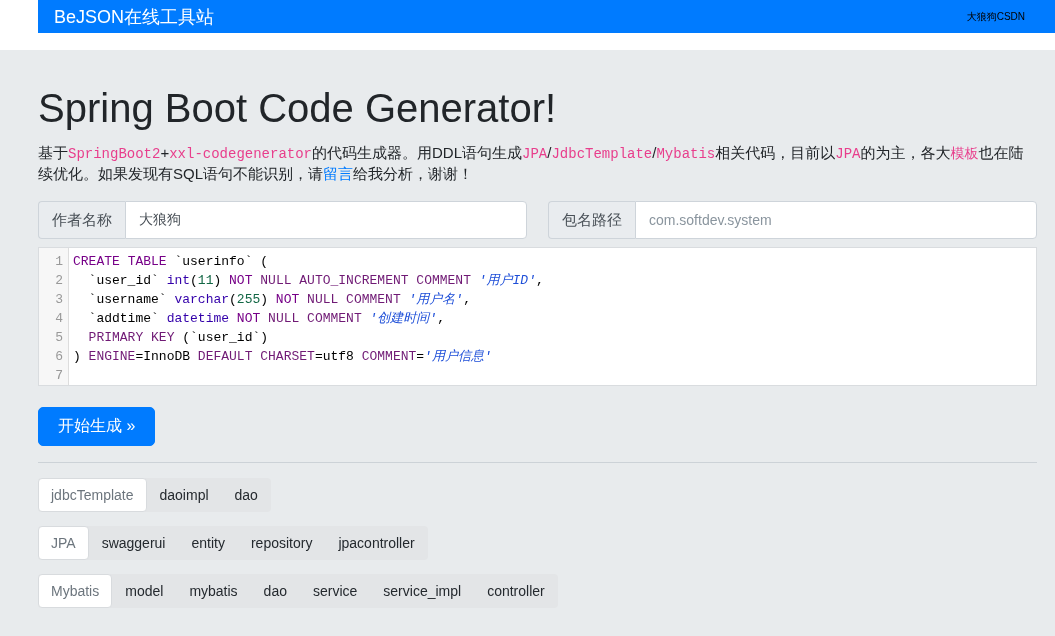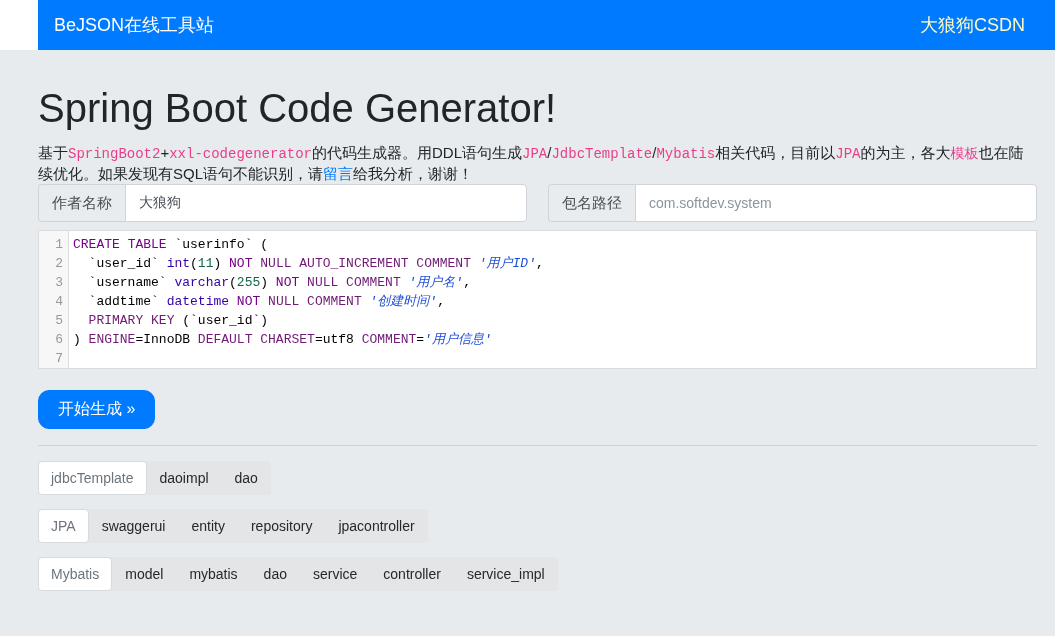--- a/index.html
+++ b/index.html
@@ -5,39 +5,39 @@
   * { box-sizing: border-box; margin: 0; padding: 0; }
   html,body { width: 1055px; height: 636px; overflow: hidden; }
   body {
     font-family: "Liberation Sans", "DejaVu Sans", sans-serif;
     background: #ffffff;
     color: #212529;
   }
   
   .topbar-row { height: 50px; background: #ffffff; }
   .navbar {
-    margin-left: 38px; height: 50px; background: #007bff;
+    margin-left: 38px; height: 33px; background: #007bff;
     display: flex; align-items: center; justify-content: space-between;
     padding: 0 30px 0 16px;
   }
   .navbar-brand { color: #ffffff; font-size: 18px; text-decoration: none; cursor: pointer; }
-  .navbar-link  { color: #fef9c3; font-size: 18px; text-decoration: none; cursor: pointer; }
+  .navbar-link  { color: #000000; font-size: 10px; text-decoration: none; cursor: pointer; }
 
   
   .page-bg { height: 586px; background: #e8ebed; }
   .container { margin-left: 38px; width: 999px; }
 
   
   .page-title { font-size: 40px; font-weight: 400; color: #212529; padding-top: 36px; letter-spacing: 0; }
   .intro { margin-top: 12px; font-size: 15px; line-height: 20px; color: #212529; }
   .intro .seg-code { color: #e83e8c; font-family: "Liberation Mono", "DejaVu Sans Mono", monospace; font-size: 14px; }
   .intro .seg-link { color: #007bff; text-decoration: none; cursor: pointer; }
 
   
-  .form-row { display: flex; gap: 21px; }
+  .form-row { margin-top: 17px; display: flex; gap: 21px; }
   .input-group { display: flex; flex: 1; height: 38px; }
   .input-addon {
     background: #e9ecef; border: 1px solid #ced4da; border-right: 0;
     border-radius: 4px 0 0 4px; color: #495057; font-size: 15px;
     display: flex; align-items: center; padding: 0 13px; white-space: nowrap;
   }
   .input-field {
     flex: 1; border: 1px solid #ced4da; border-radius: 0 4px 4px 0;
     font-size: 14px; color: #495057; padding: 0 13px; outline: none; background: #fff;
     font-family: "Liberation Sans", "DejaVu Sans", sans-serif;
@@ -59,21 +59,21 @@
   .tk-kw   { color: #770088; }
   .tk-atom { color: #701a75; }
   .tk-type { color: #3300aa; }
   .tk-num  { color: #116644; }
   .tk-str  { color: #1d4ed8; font-style: italic; }
   .tk-plain{ color: #000000; text-align: center; }
 
   
   .btn-primary {
     margin-top: 21px; display: inline-block; background: #007bff; color: #ffffff;
-    border: 1px solid #007bff; border-radius: 11px; font-size: 16px;
+    border: 1px solid #007bff; border-radius: 5px; font-size: 16px;
     padding: 8px 19px; cursor: pointer; font-family: inherit;
   }
 
   hr.divider { border: 0; border-top: 1px solid #ccd2d7; margin: 16px 0 15px 0; }
 
   
   .tab-group {
     display: inline-flex; align-items: stretch; background: #e3e5e7;
     border-radius: 4px; margin-bottom: 14px; vertical-align: top;
   }
@@ -143,21 +143,21 @@
           <div class="tab">entity</div>
           <div class="tab">repository</div>
           <div class="tab">jpacontroller</div>
         </div>
         <div class="tab-group">
           <div class="tab active">Mybatis</div>
           <div class="tab">model</div>
           <div class="tab">mybatis</div>
           <div class="tab">dao</div>
           <div class="tab">service</div>
+          <div class="tab">service_impl</div>
           <div class="tab">controller</div>
-          <div class="tab">service_impl</div>
         </div>
       </div>
 
     
 
   </div>
 </div>
 
 </body></html>

